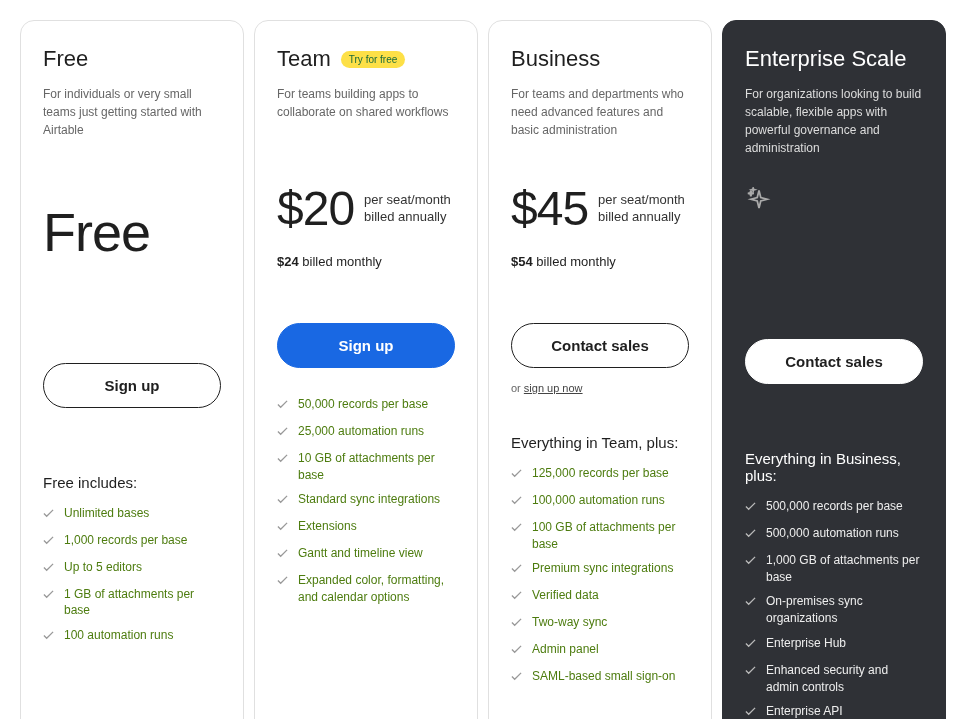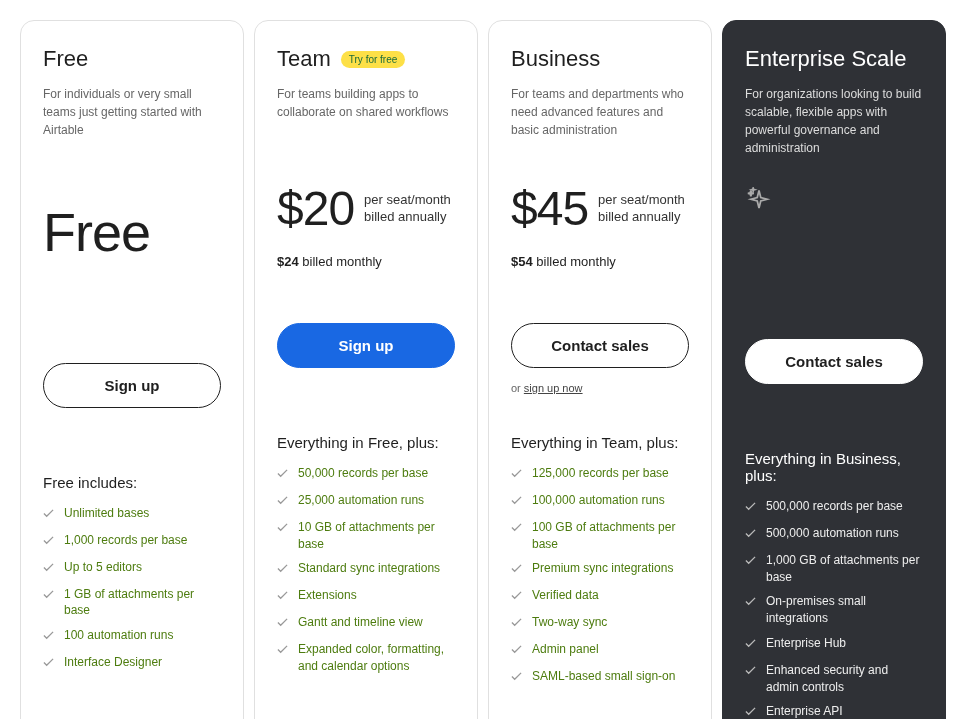--- a/index.html
+++ b/index.html
@@ -193,45 +193,38 @@
               <path d="M1 6 L4 9 L11 2" stroke="currentColor" stroke-width="1.4" fill="none"></path>
             </svg></span>
           <span>1 GB of attachments per base</span>
         </li>
       <li>
           <span class="check"><svg width="11" height="11" viewBox="0 0 12 12">
               <path d="M1 6 L4 9 L11 2" stroke="currentColor" stroke-width="1.4" fill="none"></path>
             </svg></span>
           <span>100 automation runs</span>
         </li>
-      <li>
-          <span class="check"><svg width="11" height="11" viewBox="0 0 12 12">
-              <path d="M1 6 L4 9 L11 2" stroke="currentColor" stroke-width="1.4" fill="none"></path>
-            </svg></span>
-          <span>Interface Designer</span>
-        </li>
     </ul>
   </div>
 
   <div class="card">
     <div class="plan-header">
       <div class="plan-name">Team</div>
       <span class="badge">Try for free</span>
     </div>
     <div class="plan-desc">For teams building apps to collaborate on shared workflows</div>
     <div class="price-block">
       <div class="price-row">
         <div class="price-amount">$20</div>
         <div class="price-unit">per seat/month billed annually</div>
       </div>
       <div class="price-monthly"><span class="bold">$24</span><span> billed monthly</span></div>
     </div>
     <button class="cta primary">Sign up</button>
     <div class="sub-cta-spacer"></div>
-    <div class="features-title">Everything in Free, plus:</div>
     <ul class="features">
       <li>
           <span class="check"><svg width="11" height="11" viewBox="0 0 12 12">
               <path d="M1 6 L4 9 L11 2" stroke="currentColor" stroke-width="1.4" fill="none"></path>
             </svg></span>
           <span>50,000 records per base</span>
         </li>
       <li>
           <span class="check"><svg width="11" height="11" viewBox="0 0 12 12">
               <path d="M1 6 L4 9 L11 2" stroke="currentColor" stroke-width="1.4" fill="none"></path>
@@ -369,21 +362,21 @@
       <li>
           <span class="check"><svg width="11" height="11" viewBox="0 0 12 12">
               <path d="M1 6 L4 9 L11 2" stroke="currentColor" stroke-width="1.4" fill="none"></path>
             </svg></span>
           <span>1,000 GB of attachments per base</span>
         </li>
       <li>
           <span class="check"><svg width="11" height="11" viewBox="0 0 12 12">
               <path d="M1 6 L4 9 L11 2" stroke="currentColor" stroke-width="1.4" fill="none"></path>
             </svg></span>
-          <span>On-premises small integrations</span>
+          <span>On-premises sync organizations</span>
         </li>
       <li>
           <span class="check"><svg width="11" height="11" viewBox="0 0 12 12">
               <path d="M1 6 L4 9 L11 2" stroke="currentColor" stroke-width="1.4" fill="none"></path>
             </svg></span>
           <span>Enterprise Hub</span>
         </li>
       <li>
           <span class="check"><svg width="11" height="11" viewBox="0 0 12 12">
               <path d="M1 6 L4 9 L11 2" stroke="currentColor" stroke-width="1.4" fill="none"></path>

